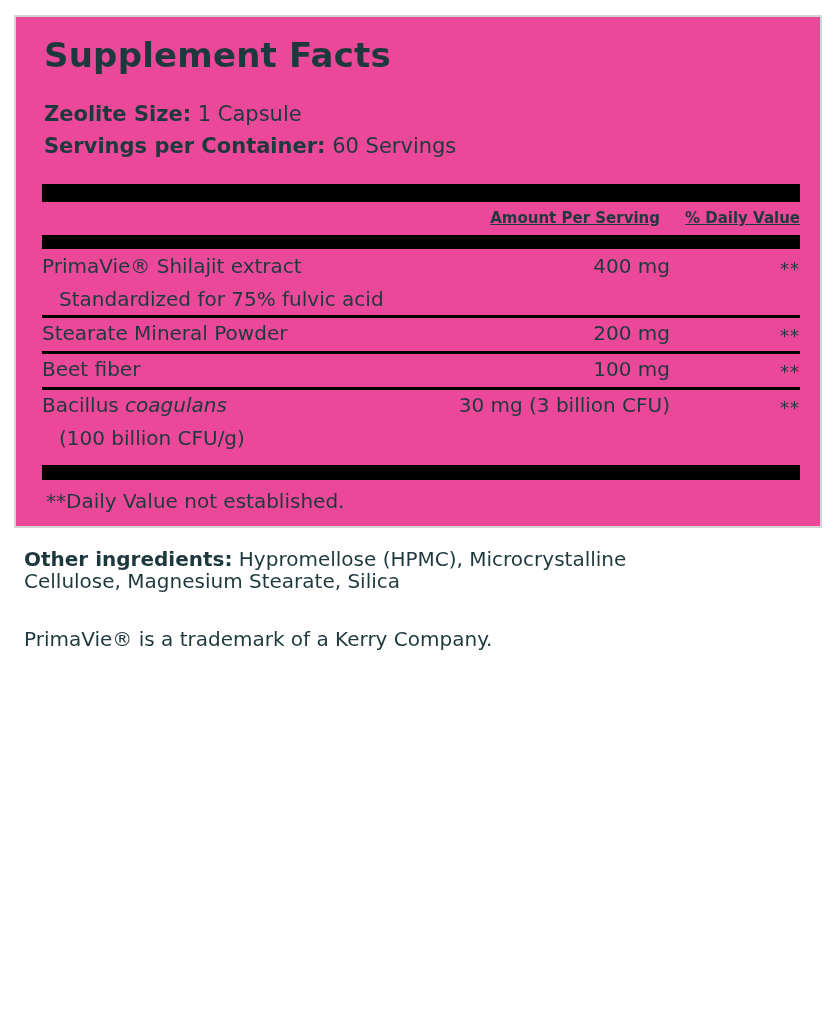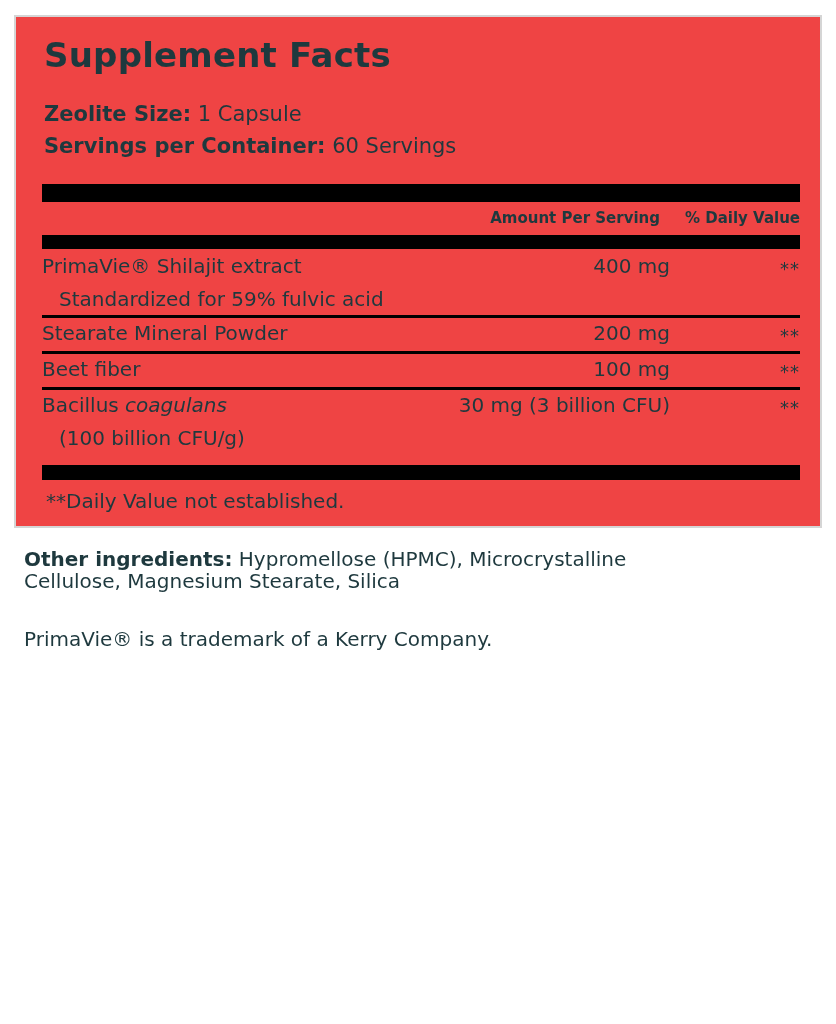--- a/index.html
+++ b/index.html
@@ -12,21 +12,21 @@
     height: 1024px;
     font-family: "DejaVu Sans", sans-serif;
     color: #1e393e;
     position: relative;
     overflow: hidden;
   }
   .label-box {
     box-sizing: border-box;
     margin: 15px 0 0 14px;
     width: 808px;
-    background: #ef4444;
+    background: #ec4899;
     border: 2px solid #d5d5d5;
     padding: 16px 20px 8px 26px;
   }
   .panel-title {
     font-size: 34px;
     font-weight: bold;
     letter-spacing: 0.2px;
     margin: 2px 0 22px 2px;
     line-height: 1.2;
   }
@@ -39,20 +39,21 @@
   .bar { background: #000000; }
   .bar-top { height: 18px; margin-top: 22px; }
   .bar-mid { height: 14px; }
   .bar-bottom { height: 15px; margin-top: 11px; }
   .head-row {
     display: flex;
     align-items: flex-end;
     padding: 7px 0 8px 0;
     font-size: 15px;
     font-weight: bold;
+    text-decoration: underline;
   }
   .head-amount { margin-left: auto; padding-right: 10px; }
   .head-dv { flex: 0 0 130px; text-align: right; }
   .rows { padding-top: 2px; }
   .row-main {
     display: flex;
     align-items: flex-start;
     font-size: 20px;
     line-height: 31px;
   }
@@ -113,21 +114,21 @@
 
   <div class="bar bar-mid"></div>
 
   <div class="rows">
   <div class="fact-row">
     <div class="row-main">
       <span class="ing-name"><span>PrimaVie® Shilajit extract</span></span>
       <span class="ing-amount">400 mg</span>
       <span class="ing-dv">**</span>
     </div>
-    <div class="ing-sub">Standardized for 59% fulvic acid</div>
+    <div class="ing-sub">Standardized for 75% fulvic acid</div>
   </div>
 <div class="divider"></div>
   <div class="fact-row">
     <div class="row-main">
       <span class="ing-name"><span>Stearate Mineral Powder</span></span>
       <span class="ing-amount">200 mg</span>
       <span class="ing-dv">**</span>
     </div>
   </div>
 <div class="divider"></div>

